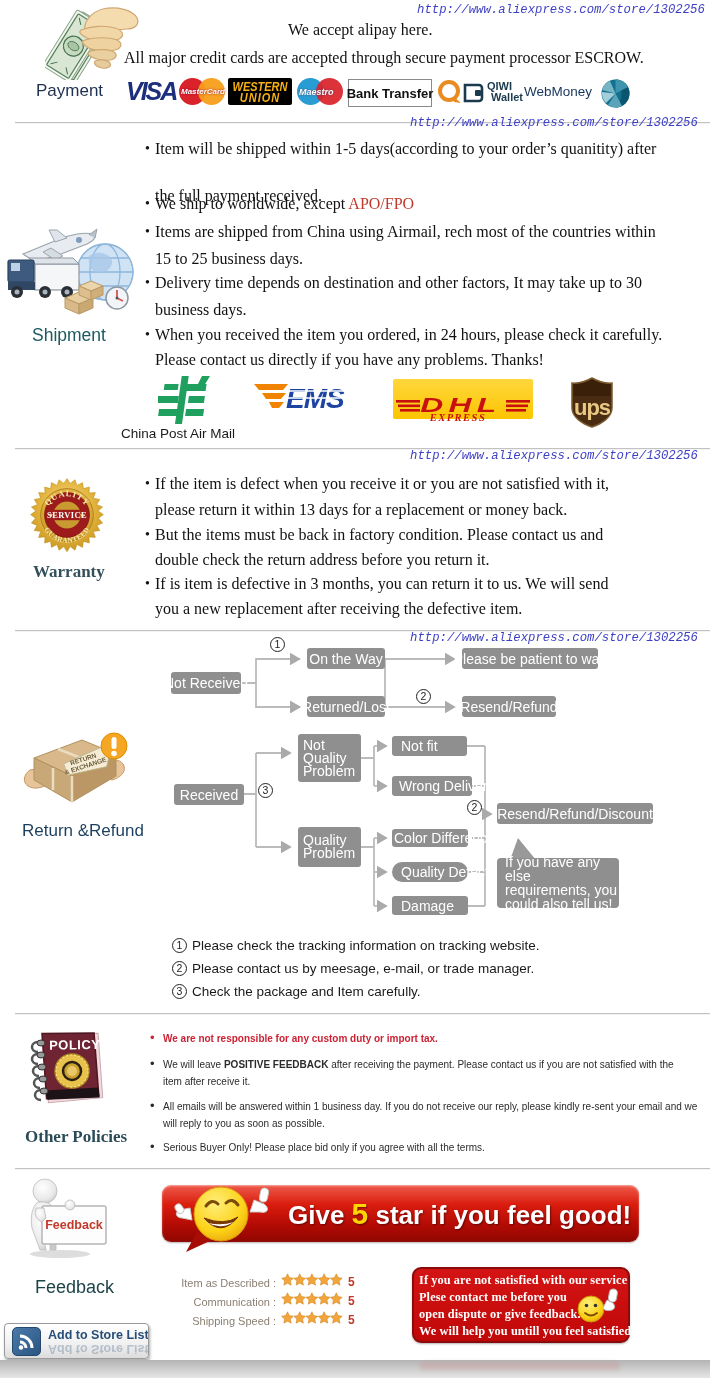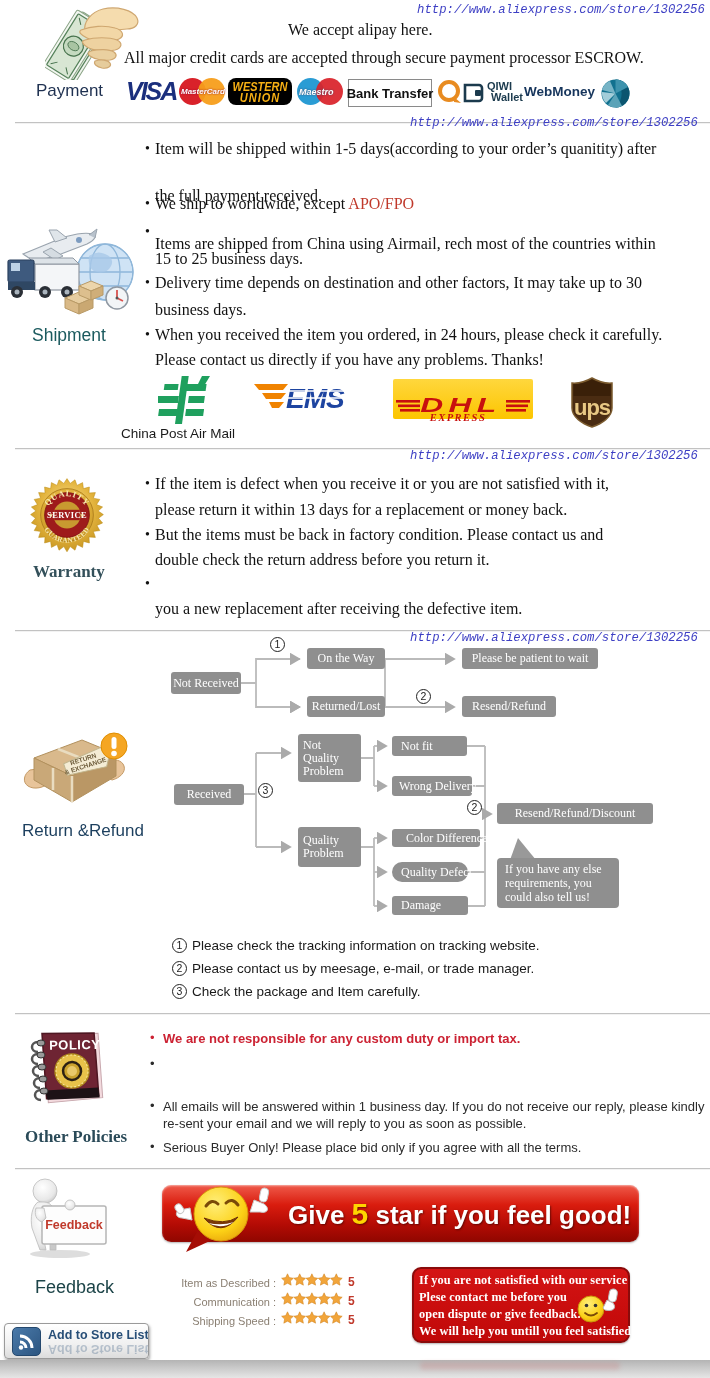--- a/index.html
+++ b/index.html
@@ -5,29 +5,29 @@
   html,body{margin:0;padding:0;background:#fff;}
   #page{position:relative;width:710px;height:1378px;background:#fff;overflow:hidden;
         font-family:"Liberation Sans",sans-serif;}
   .abs{position:absolute;}
   .ser{font-family:"Liberation Serif",serif;}
   .url{position:absolute;font-family:"Liberation Mono",monospace;font-style:italic;
        color:#3d3fc4;font-size:12.3px;white-space:nowrap;}
   .hr{position:absolute;height:1px;background:#c2c2c2;border-bottom:1px solid #f2f2f2;}
   .bl{position:absolute;font-family:"Liberation Serif",serif;font-size:16px;color:#111;white-space:nowrap;}
   .dot{position:absolute;font-family:"Liberation Serif",serif;font-size:14px;color:#111;}
-  .fb{position:absolute;background:#8f8f8f;color:#fff;font-size:12px;
-      border-radius:3px;display:flex;align-items:center;white-space:nowrap;font-family:Liberation Serif, serif;}
+  .fb{position:absolute;background:#8f8f8f;color:#fff;font-size:14px;
+      border-radius:3px;display:flex;align-items:center;white-space:nowrap;}
   .fbc{justify-content:center;text-align:center;}
   .circ{position:absolute;width:13px;height:13px;border:1px solid #222;border-radius:50%;
         color:#222;font-size:10.5px;line-height:13px;text-align:center;font-family:"Liberation Sans",sans-serif;background:#fff;}
   .note{position:absolute;font-size:13.5px;color:#1a1a1a;white-space:nowrap;}
   .ncirc{display:inline-block;width:13px;height:13px;border:1px solid #222;border-radius:50%;
         font-size:10.5px;line-height:13px;text-align:center;vertical-align:1px;margin-right:5px;}
-  .op{position:absolute;font-size:13px;color:#2b2b2b;line-height:17px;}
+  .op{position:absolute;font-size:10px;color:#2b2b2b;line-height:17px;}
   .opdot{position:absolute;font-size:13px;color:#2b2b2b;}
   .starlab{position:absolute;font-size:11px;color:#8a7f72;text-align:right;white-space:nowrap;}
   .star5{position:absolute;font-size:12px;font-weight:bold;color:#c0392b;}
 </style>
 </head>
 <body>
 <div id="page">
 
 <div class="hr" style="left:15px;top:122px;width:695px;"></div>
 <div class="hr" style="left:15px;top:448px;width:695px;"></div>
@@ -68,21 +68,21 @@
 
   <div class="abs" style="left:126px;top:77px;width:52px;height:26px;font-family:'Liberation Sans',sans-serif;
        font-size:25px;font-weight:bold;font-style:italic;color:#1b2f7d;letter-spacing:-2px;">VISA</div>
 
   <div class="abs" style="left:179px;top:78px;width:48px;height:28px;">
     <div class="abs" style="left:0;top:0;width:27px;height:27px;border-radius:50%;background:#d9222a;"></div>
     <div class="abs" style="left:19px;top:0;width:27px;height:27px;border-radius:50%;background:#f79e1b;opacity:0.95;"></div>
     <div class="abs" style="left:1px;top:9px;width:46px;font-size:8px;font-weight:bold;font-style:italic;color:#fff;text-align:center;text-shadow:0 0 2px #803;">MasterCard</div>
   </div>
 
-  <div class="abs" style="left:228px;top:78px;width:64px;height:27px;background:#000;border-radius:8px;
+  <div class="abs" style="left:228px;top:78px;width:64px;height:27px;background:#000;border-radius:2px;
        display:flex;flex-direction:column;align-items:center;justify-content:center;text-decoration:underline;">
     <div style="font-size:11px;font-weight:bold;font-style:italic;color:#f7b014;line-height:11px;letter-spacing:0px;transform:scaleY(1.15);">WESTERN</div>
     <div style="font-size:11px;font-weight:bold;font-style:italic;color:#f7b014;line-height:11px;letter-spacing:1px;transform:scaleY(1.15);">UNION</div>
   </div>
 
   <div class="abs" style="left:297px;top:78px;width:48px;height:28px;">
     <div class="abs" style="left:0;top:0;width:27px;height:27px;border-radius:50%;background:#2a9cd4;"></div>
     <div class="abs" style="left:19px;top:0;width:27px;height:27px;border-radius:50%;background:#d9222a;opacity:0.93;"></div>
     <div class="abs" style="left:2px;top:9px;width:30px;font-size:9px;font-weight:bold;font-style:italic;color:#fff;text-align:center;text-shadow:0 0 2px #446;">Maestro</div>
   </div>
@@ -94,21 +94,21 @@
     <svg width="50" height="28" viewBox="0 0 50 28">
       <circle cx="12" cy="12" r="9" fill="none" stroke="#e88b20" stroke-width="4"></circle>
       <path d="M17 18 L24 24 L17 23 Z" fill="#e88b20"></path>
       <path d="M28 6 h14 a3 3 0 0 1 3 3 v10 a3 3 0 0 1 -3 3 h-14 z" fill="none" stroke="#1b3a4d" stroke-width="2.6"></path>
       <rect x="38" y="11" width="6" height="6" rx="1" fill="#1b3a4d"></rect>
     </svg>
     <div class="abs" style="left:50px;top:2px;font-size:11px;font-weight:bold;color:#1b3a4d;line-height:11px;">QIWI</div>
     <div class="abs" style="left:54px;top:13px;font-size:11px;font-weight:bold;color:#1b3a4d;line-height:11px;">Wallet</div>
   </div>
 
-  <div class="abs" style="left:524px;top:84px;font-size:13.5px;font-weight:bold;color:#16355c;">WebMoney</div>
+  <div class="abs" style="left:524px;top:84px;font-size:13.5px;font-weight:normal;color:#16355c;">WebMoney</div>
   <svg class="abs" style="left:600px;top:78px;" width="31" height="31" viewBox="0 0 31 31">
     <circle cx="15.5" cy="15.5" r="14" fill="#11718f"></circle>
     <path d="M15.5 1.5 A14 14 0 0 1 15.5 29.5 A19 19 0 0 0 15.5 1.5" fill="#0b5570"></path>
     <path d="M15.5 15.5 L15.5 1.5 A14 14 0 0 1 28 9 Z" fill="#3e93ad"></path>
     <path d="M15.5 15.5 L2 12 A14 14 0 0 1 10 3 Z" fill="#77b4c6"></path>
     <path d="M15.5 15.5 L6 25 A14 14 0 0 1 2 14 Z" fill="#a3cdd9"></path>
     <path d="M15.5 15.5 L22 28 A14 14 0 0 1 8 27 Z" fill="#5ba3b8"></path>
   </svg>
 </div>
 
@@ -152,21 +152,21 @@
     <circle cx="112" cy="78" r="1.5" fill="#555"></circle>
   </svg>
 </div>
 <div class="abs" style="left:32px;top:325px;font-size:17.5px;color:#1b5a5e;">Shipment</div>
 <div class="dot" style="left:145px;top:141px;">•</div>
 <div class="bl" style="left:155px;top:140px;">Item will be shipped within 1-5 days(according to your order’s quanitity) after</div>
 <div class="bl" style="left:155px;top:167px;margin-top:20px;">the full  payment received.</div>
 <div class="dot" style="left:145px;top:196px;">•</div>
 <div class="bl" style="left:155px;top:195px;">We ship to worldwide, except <span style="color:#c0392b;">APO/FPO</span></div>
 <div class="dot" style="left:145px;top:224px;">•</div>
-<div class="bl" style="left:155px;top:223px;margin-top:12px;">Items are shipped from China using Airmail, rech most of the countries within</div>
+<div class="bl" style="left:155px;top:223px;">Items are shipped from China using Airmail, rech most of the countries within</div>
 <div class="bl" style="left:155px;top:250px;">15 to 25 business days.</div>
 <div class="dot" style="left:145px;top:275px;">•</div>
 <div class="bl" style="left:155px;top:274px;">Delivery time depends on destination and other factors, It may take up to 30</div>
 <div class="bl" style="left:155px;top:301px;">business days.</div>
 <div class="dot" style="left:145px;top:327px;">•</div>
 <div class="bl" style="left:155px;top:326px;">When you received the item you ordered, in 24 hours, please check it carefully.</div>
 <div class="bl" style="left:155px;top:351px;">Please  contact us directly if you have any problems. Thanks!</div>
 <div id="carriers" class="abs" style="left:0;top:0;width:710px;">
 
   <svg class="abs" style="left:158px;top:374px;" width="54" height="52" viewBox="0 0 54 52">
@@ -247,20 +247,21 @@
   </svg>
 </div>
 <div class="abs ser" style="left:33px;top:562px;font-size:17px;font-weight:bold;color:#33505a;">Warranty</div>
 <div class="dot" style="left:145px;top:476px;">•</div>
 <div class="bl" style="left:155px;top:475px;">If the item is defect when you receive it or you are not satisfied with it,</div>
 <div class="bl" style="left:155px;top:501px;">please return it within 13 days for a replacement or money back.</div>
 <div class="dot" style="left:145px;top:527px;">•</div>
 <div class="bl" style="left:155px;top:526px;">But the items must be back in factory condition. Please contact us and</div>
 <div class="bl" style="left:155px;top:551px;">double check the return address before you return it.</div>
 <div class="dot" style="left:145px;top:576px;">•</div>
+<div class="bl" style="left:155px;top:575px;">If is item is defective in 3 months, you can return it to us. We will send</div>
 <div class="bl" style="left:155px;top:600px;">you a new replacement after receiving the defective item.</div>
 
 <div id="return-icon" class="abs" style="left:20px;top:732px;">
   <svg width="118" height="78" viewBox="0 0 118 78">
 
     <path d="M10 38 C4 42 2 50 8 54 C14 58 24 56 30 50 L24 36 Z" fill="#e8c49a" stroke="#c49a66" stroke-width="1"></path>
     <path d="M86 30 C94 26 102 28 104 34 C106 40 100 46 92 48 L82 42 Z" fill="#e8c49a" stroke="#c49a66" stroke-width="1"></path>
 
     <path d="M14 26 L62 8 L96 22 L52 44 Z" fill="#d9b98c" stroke="#b2915e" stroke-width="1"></path>
     <path d="M14 26 L14 48 L52 70 L52 44 Z" fill="#c9a878" stroke="#b2915e" stroke-width="1"></path>
@@ -311,21 +312,21 @@
   <div class="fb fbc" style="left:171px;top:672px;width:70px;height:22px;">Not Received</div>
   <div class="fb fbc" style="left:307px;top:648px;width:78px;height:21px;">On the Way</div>
   <div class="fb fbc" style="left:462px;top:648px;width:136px;height:21px;">Please be patient to wait</div>
   <div class="fb fbc" style="left:307px;top:696px;width:78px;height:21px;">Returned/Lost</div>
   <div class="fb fbc" style="left:462px;top:696px;width:94px;height:21px;">Resend/Refund</div>
   <div class="fb fbc" style="left:174px;top:784px;width:70px;height:21px;">Received</div>
   <div class="fb" style="left:298px;top:734px;width:58px;height:48px;padding-left:5px;line-height:13px;">Not<br>Quality<br>Problem</div>
   <div class="fb" style="left:392px;top:736px;width:66px;height:20px;padding-left:9px;">Not fit</div>
   <div class="fb" style="left:392px;top:776px;width:73px;height:20px;padding-left:7px;">Wrong Delivery</div>
   <div class="fb" style="left:298px;top:827px;width:58px;height:40px;padding-left:5px;line-height:13px;">Quality<br>Problem</div>
-  <div class="fb" style="left:392px;top:829px;width:74px;height:18px;padding-left:14px;">Color Difference</div>
+  <div class="fb" style="left:392px;top:829px;width:74px;height:18px;padding-left:2px;">Color Difference</div>
   <div class="fb" style="left:392px;top:862px;width:67px;height:20px;padding-left:9px;border-radius:10px;">Quality Defect</div>
   <div class="fb" style="left:392px;top:896px;width:67px;height:19px;padding-left:9px;">Damage</div>
   <div class="fb fbc" style="left:497px;top:803px;width:156px;height:21px;">Resend/Refund/Discount</div>
   <div class="fb" style="left:497px;top:858px;width:114px;height:50px;padding-left:8px;line-height:14px;white-space:normal;border-radius:4px;">If you have any else requirements, you could also tell us!</div>
   <div class="circ" style="left:270px;top:637px;">1</div>
   <div class="circ" style="left:416px;top:689px;">2</div>
   <div class="circ" style="left:258px;top:783px;">3</div>
   <div class="circ" style="left:467px;top:800px;">2</div>
 </div>
 <div class="note" style="left:172px;top:938px;"><span class="ncirc">1</span>Please check the tracking information on tracking website.</div>
@@ -357,20 +358,21 @@
       <ellipse cx="16" cy="37" rx="4" ry="3"></ellipse>
           <ellipse cx="17" cy="49" rx="4" ry="3"></ellipse>
       <ellipse cx="18" cy="61" rx="4" ry="3"></ellipse>
     </g>
   </svg>
 </div>
 <div class="abs ser" style="left:25px;top:1127px;font-size:17px;font-weight:bold;color:#2a4a58;">Other Policies</div>
 <div class="opdot" style="left:150px;top:1030px;color:#cc2233;">•</div>
 <div class="op" style="left:163px;top:1030px;color:#cc2233;font-weight:bold;">We are not responsible for any custom duty or import tax.</div>
 <div class="opdot" style="left:150px;top:1056px;">•</div>
+<div class="op" style="left:163px;top:1056px;width:520px;">We will leave <b>POSITIVE FEEDBACK</b> after receiving the payment. Please contact us if you are not satisfied with the item after receive it.</div>
 <div class="opdot" style="left:150px;top:1098px;">•</div>
 <div class="op" style="left:163px;top:1098px;width:545px;">All emails will be answered within 1 business day. If you do not receive our reply, please kindly re-sent your email and we will reply to you as soon as possible.</div>
 <div class="opdot" style="left:150px;top:1139px;">•</div>
 <div class="op" style="left:163px;top:1139px;">Serious Buyer Only! Please place bid only if you agree with all the terms.</div>
 
 <div id="fb-figure" class="abs" style="left:20px;top:1178px;">
   <svg width="92" height="80" viewBox="0 0 92 80">
     <defs>
       <radialGradient id="wg" cx="40%" cy="35%" r="70%">
         <stop offset="0%" stop-color="#ffffff"></stop>

